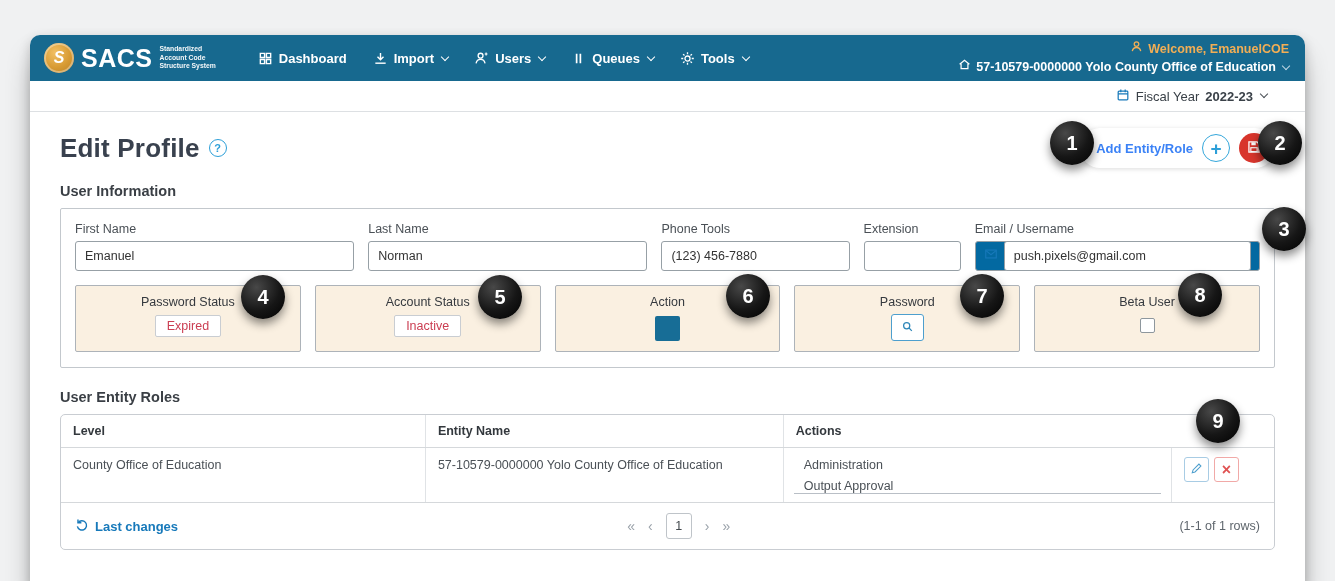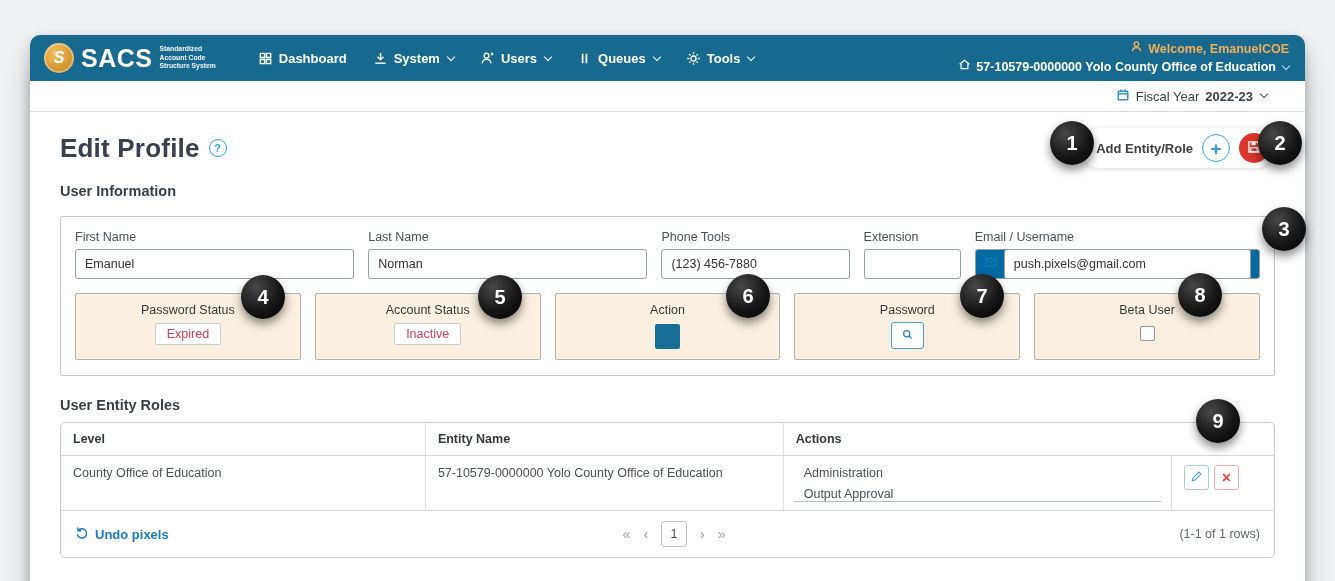--- a/index.html
+++ b/index.html
@@ -71,35 +71,35 @@
   .help-icon {
     width:18px; height:18px; border:1.6px solid #2D9FD8; border-radius:50%;
     color:#2D9FD8; font-size:11px; font-weight:bold; display:flex; align-items:center;
     justify-content:center; margin-left:9px; cursor:pointer;
   }
   .toolbar-pill {
     margin-left:auto; display:flex; align-items:center; gap:9px;
     background:#fff; border-radius:22px; padding:5px 6px 5px 16px;
     box-shadow: 0 1px 5px rgba(0,0,0,.14);
   }
-  .toolbar-pill .pill-label { font-size:13px; font-weight:bold; color:#404040; cursor:pointer; }
+  .toolbar-pill .pill-label { font-size:13px; font-weight:bold; color:#3b82f6; cursor:pointer; }
   .add-circle {
     width:28px; height:28px; border-radius:50%; border:1.6px solid #35A7DB;
     color:#2D9FD8; font-size:19px; font-weight:600; display:flex; align-items:center;
     justify-content:center; background:#fff; cursor:pointer; line-height:1;
   }
   .save-circle {
     width:30px; height:30px; border-radius:50%; background:#D8352C; border:none;
     display:flex; align-items:center; justify-content:center; color:#fff; cursor:pointer;
   }
 
   .section-heading { font-size:14.5px; font-weight:bold; color:#3A3F45; margin-top:15px; }
 
   
-  .user-info-box { border:1px solid #C3C8CD; border-radius:2px; margin-top:17px; padding:13px 14px 15px; background:#fff; }
+  .user-info-box { border:1px solid #C3C8CD; border-radius:2px; margin-top:9px; padding:13px 14px 15px; background:#fff; }
   .fields-row { display:flex; gap:14px; }
   .field { display:flex; flex-direction:column; }
   .f-first { flex:2.3; } .f-last { flex:2.3; } .f-phone { flex:1.55; } .f-ext { flex:.8; } .f-email { flex:2.35; }
   .field label { font-size:12.5px; color:#4A5056; margin-bottom:5px; }
   .field input[type=text] {
     height:30px; border:1px solid #97A0A6; border-radius:3px; padding:0 9px;
     font-size:12.5px; color:#333; font-family:inherit; width:100%; background:#fff;
   }
   .email-wrap {
     height:30px; border:1px solid #97A0A6; border-radius:3px; display:flex;
@@ -201,21 +201,21 @@
         </span>
         <span>Dashboard</span>
       </div>
       <div class="nav-item">
         <span>
           <svg width="15" height="15" viewBox="0 0 16 16">
               <path d="M8 2v7M4.8 6.2L8 9.4l3.2-3.2" fill="none" stroke="currentColor" stroke-width="1.5"></path>
               <path d="M2.5 13h11" stroke="currentColor" stroke-width="1.5"></path>
             </svg>
         </span>
-        <span>System</span>
+        <span>Import</span>
         <span class="chev"></span>
       </div>
       <div class="nav-item">
         <span>
           <svg width="15" height="15" viewBox="0 0 16 16">
               <circle cx="7" cy="5" r="2.6" fill="none" stroke="currentColor" stroke-width="1.4"></circle>
               <path d="M2.2 13.2c.6-2.9 2.5-4.2 4.8-4.2s4.2 1.3 4.8 4.2" fill="none" stroke="currentColor" stroke-width="1.4"></path>
               <path d="M11.4 3.2h3M12.9 1.7v3" stroke="currentColor" stroke-width="1.2"></path>
             </svg>
         </span>
@@ -391,21 +391,21 @@
         </div>
       </div>
       <div class="t-footer">
         <div class="undo-link">
           <span>
             <svg width="14" height="14" viewBox="0 0 16 16">
                 <path d="M3.6 5.3A5.3 5.3 0 1 1 2.7 9.6" fill="none" stroke="currentColor" stroke-width="1.6"></path>
                 <path d="M3.4 1.6v3.9h3.9" fill="none" stroke="currentColor" stroke-width="1.6"></path>
               </svg>
           </span>
-          <span>Undo pixels</span>
+          <span>Last changes</span>
         </div>
         <div class="pager">
           <span class="pg-nav">«</span>
           <span class="pg-nav">‹</span>
           <span class="page-box">1</span>
           <span class="pg-nav">›</span>
           <span class="pg-nav">»</span>
         </div>
         <div class="row-count">(1-1 of 1 rows)</div>
       </div>

